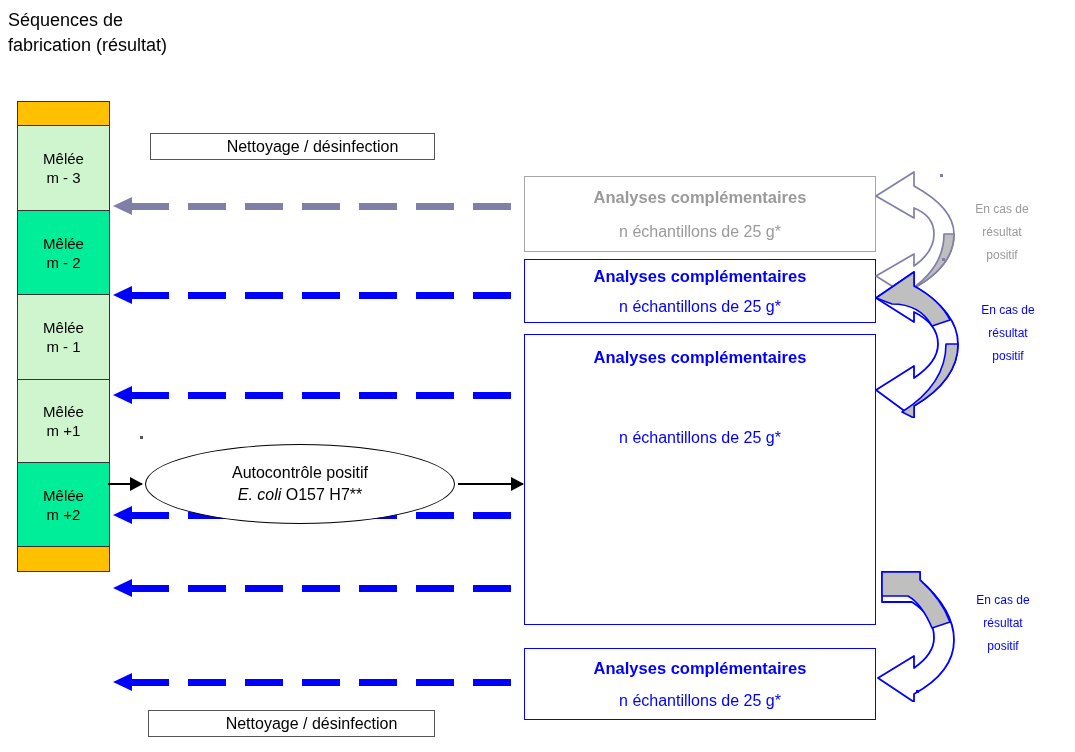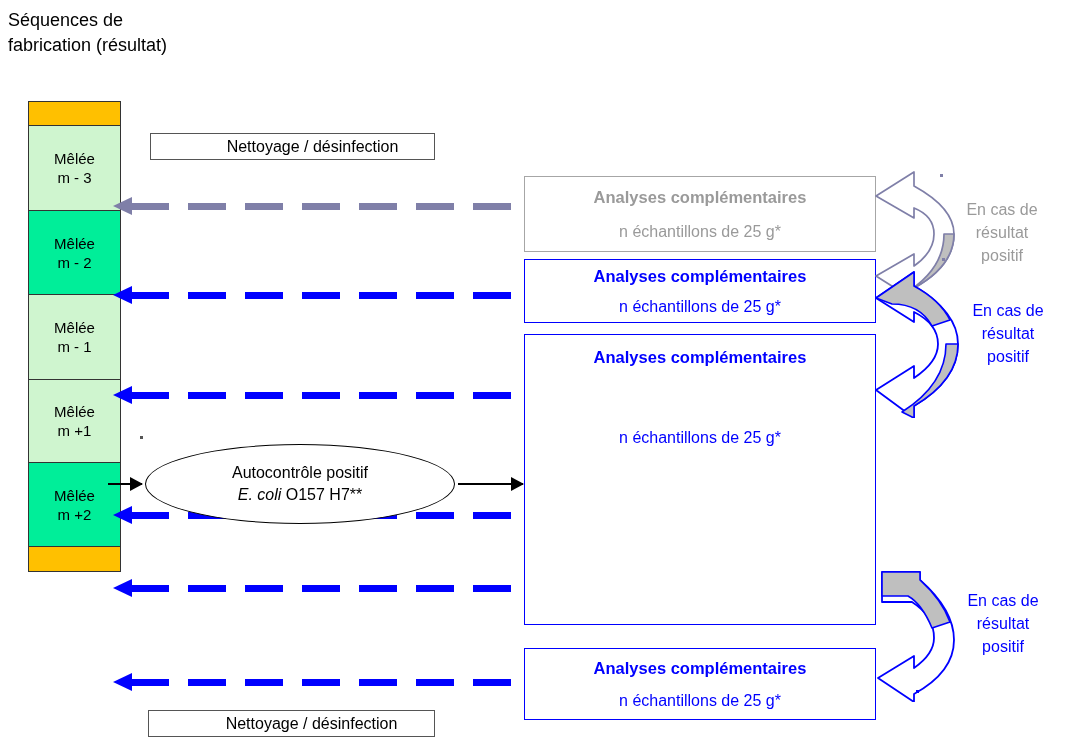--- a/index.html
+++ b/index.html
@@ -10,21 +10,21 @@
   }
   #stage{position:absolute;left:0;top:0;width:1075px;height:752px;}
 
   
   .title{
     position:absolute;left:8px;top:8px;width:330px;
     font-size:18px;line-height:25px;color:#000;white-space:pre-line;
   }
 
   
-  .column{position:absolute;left:17px;top:101px;width:93px;margin-left:11px;}
+  .column{position:absolute;left:17px;top:101px;width:93px;}
   .cell{
     box-sizing:border-box;width:93px;
     border:1.6px solid #333333;
     display:flex;align-items:center;justify-content:center;
     text-align:center;font-size:15px;line-height:19px;
     white-space:pre-line;color:#000;
     margin-top:-1.6px;
   }
   .cell:first-child{margin-top:0;}
   .cap{height:26px;background:#FFC000;}
@@ -99,21 +99,21 @@
   #abox3 .hd{margin-top:13px;}
   #abox3 .sb{margin-top:62px;}
   #abox4{left:524px;top:648px;width:352px;height:72px;justify-content:center;}
   #abox4 .hd{margin-bottom:14px;}
 
   
   .loop{position:absolute;}
 
   
   .caption{
-    position:absolute;text-align:center;font-size:16px;line-height:23px;
+    position:absolute;text-align:center;font-size:12px;line-height:23px;
     white-space:pre-line;
   }
   .caption.grey{color:#9A9A9A;}
   .caption.blue{color:#0000FF;}
   #cap1{left:942px;top:198px;width:120px;}
   #cap2{left:948px;top:299px;width:120px;}
   #cap3{left:943px;top:589px;width:120px;}
 
   
   .speck{position:absolute;width:3px;height:3px;background:#7F7FA8;}

